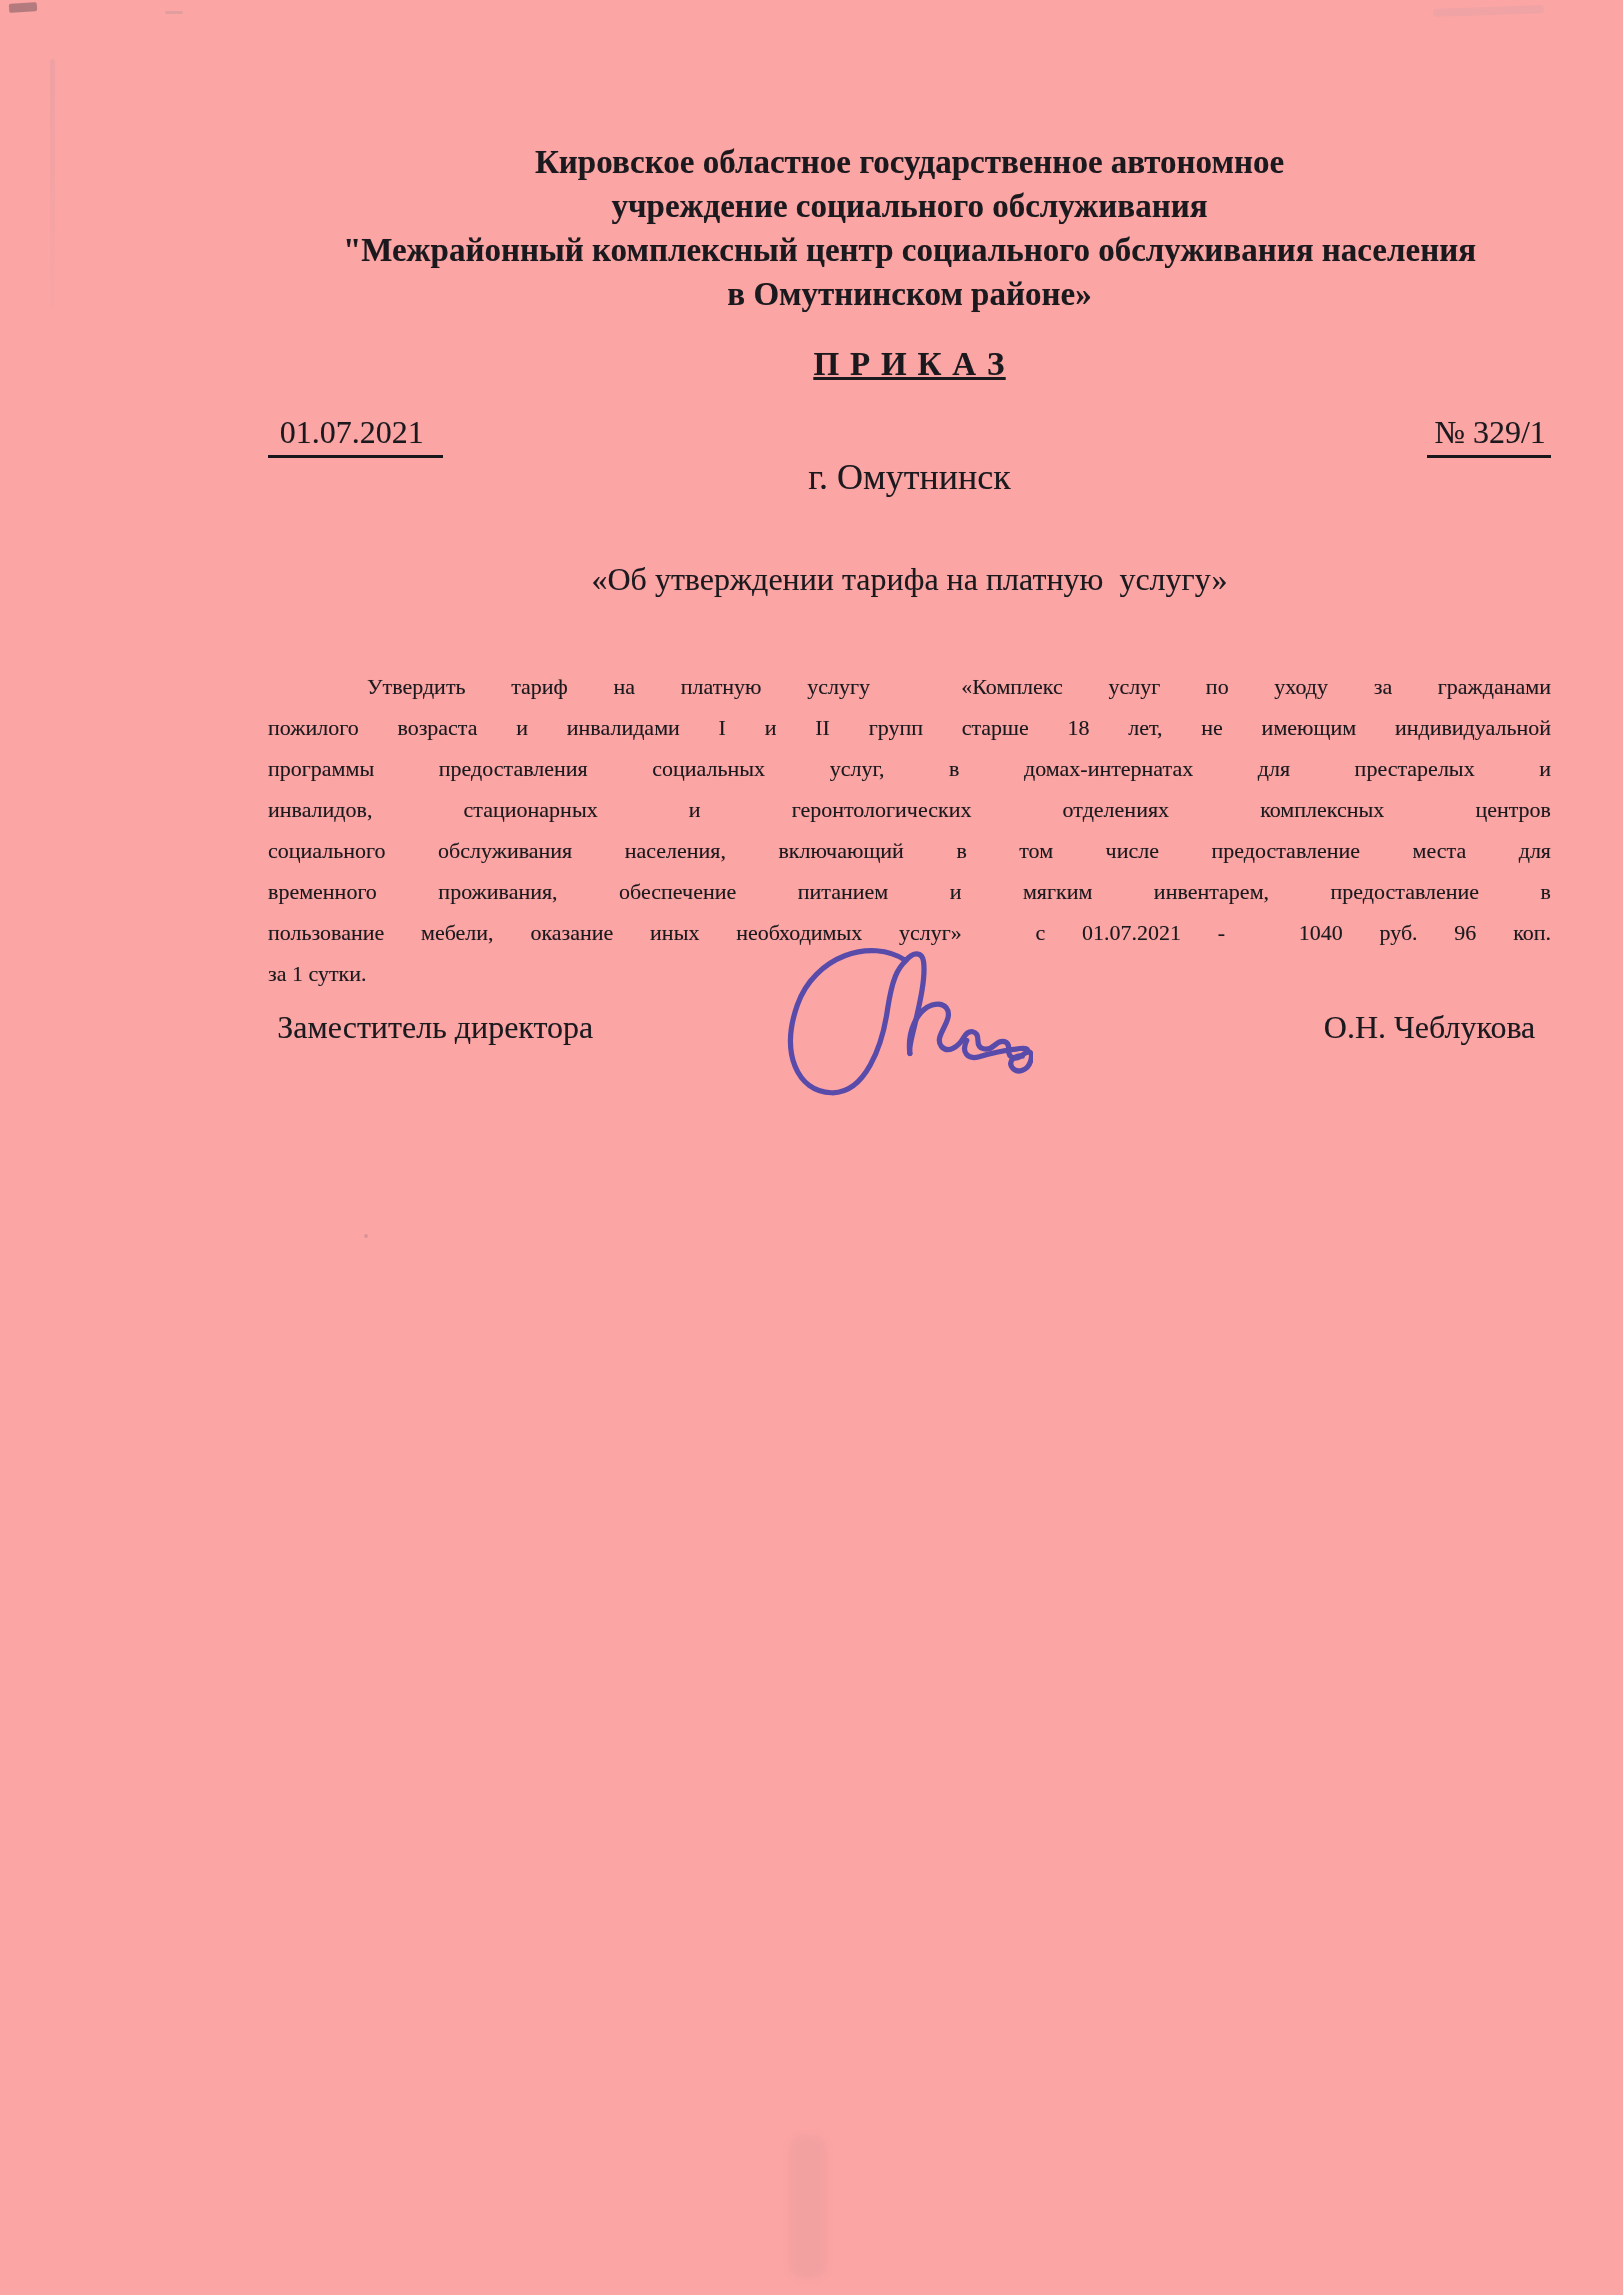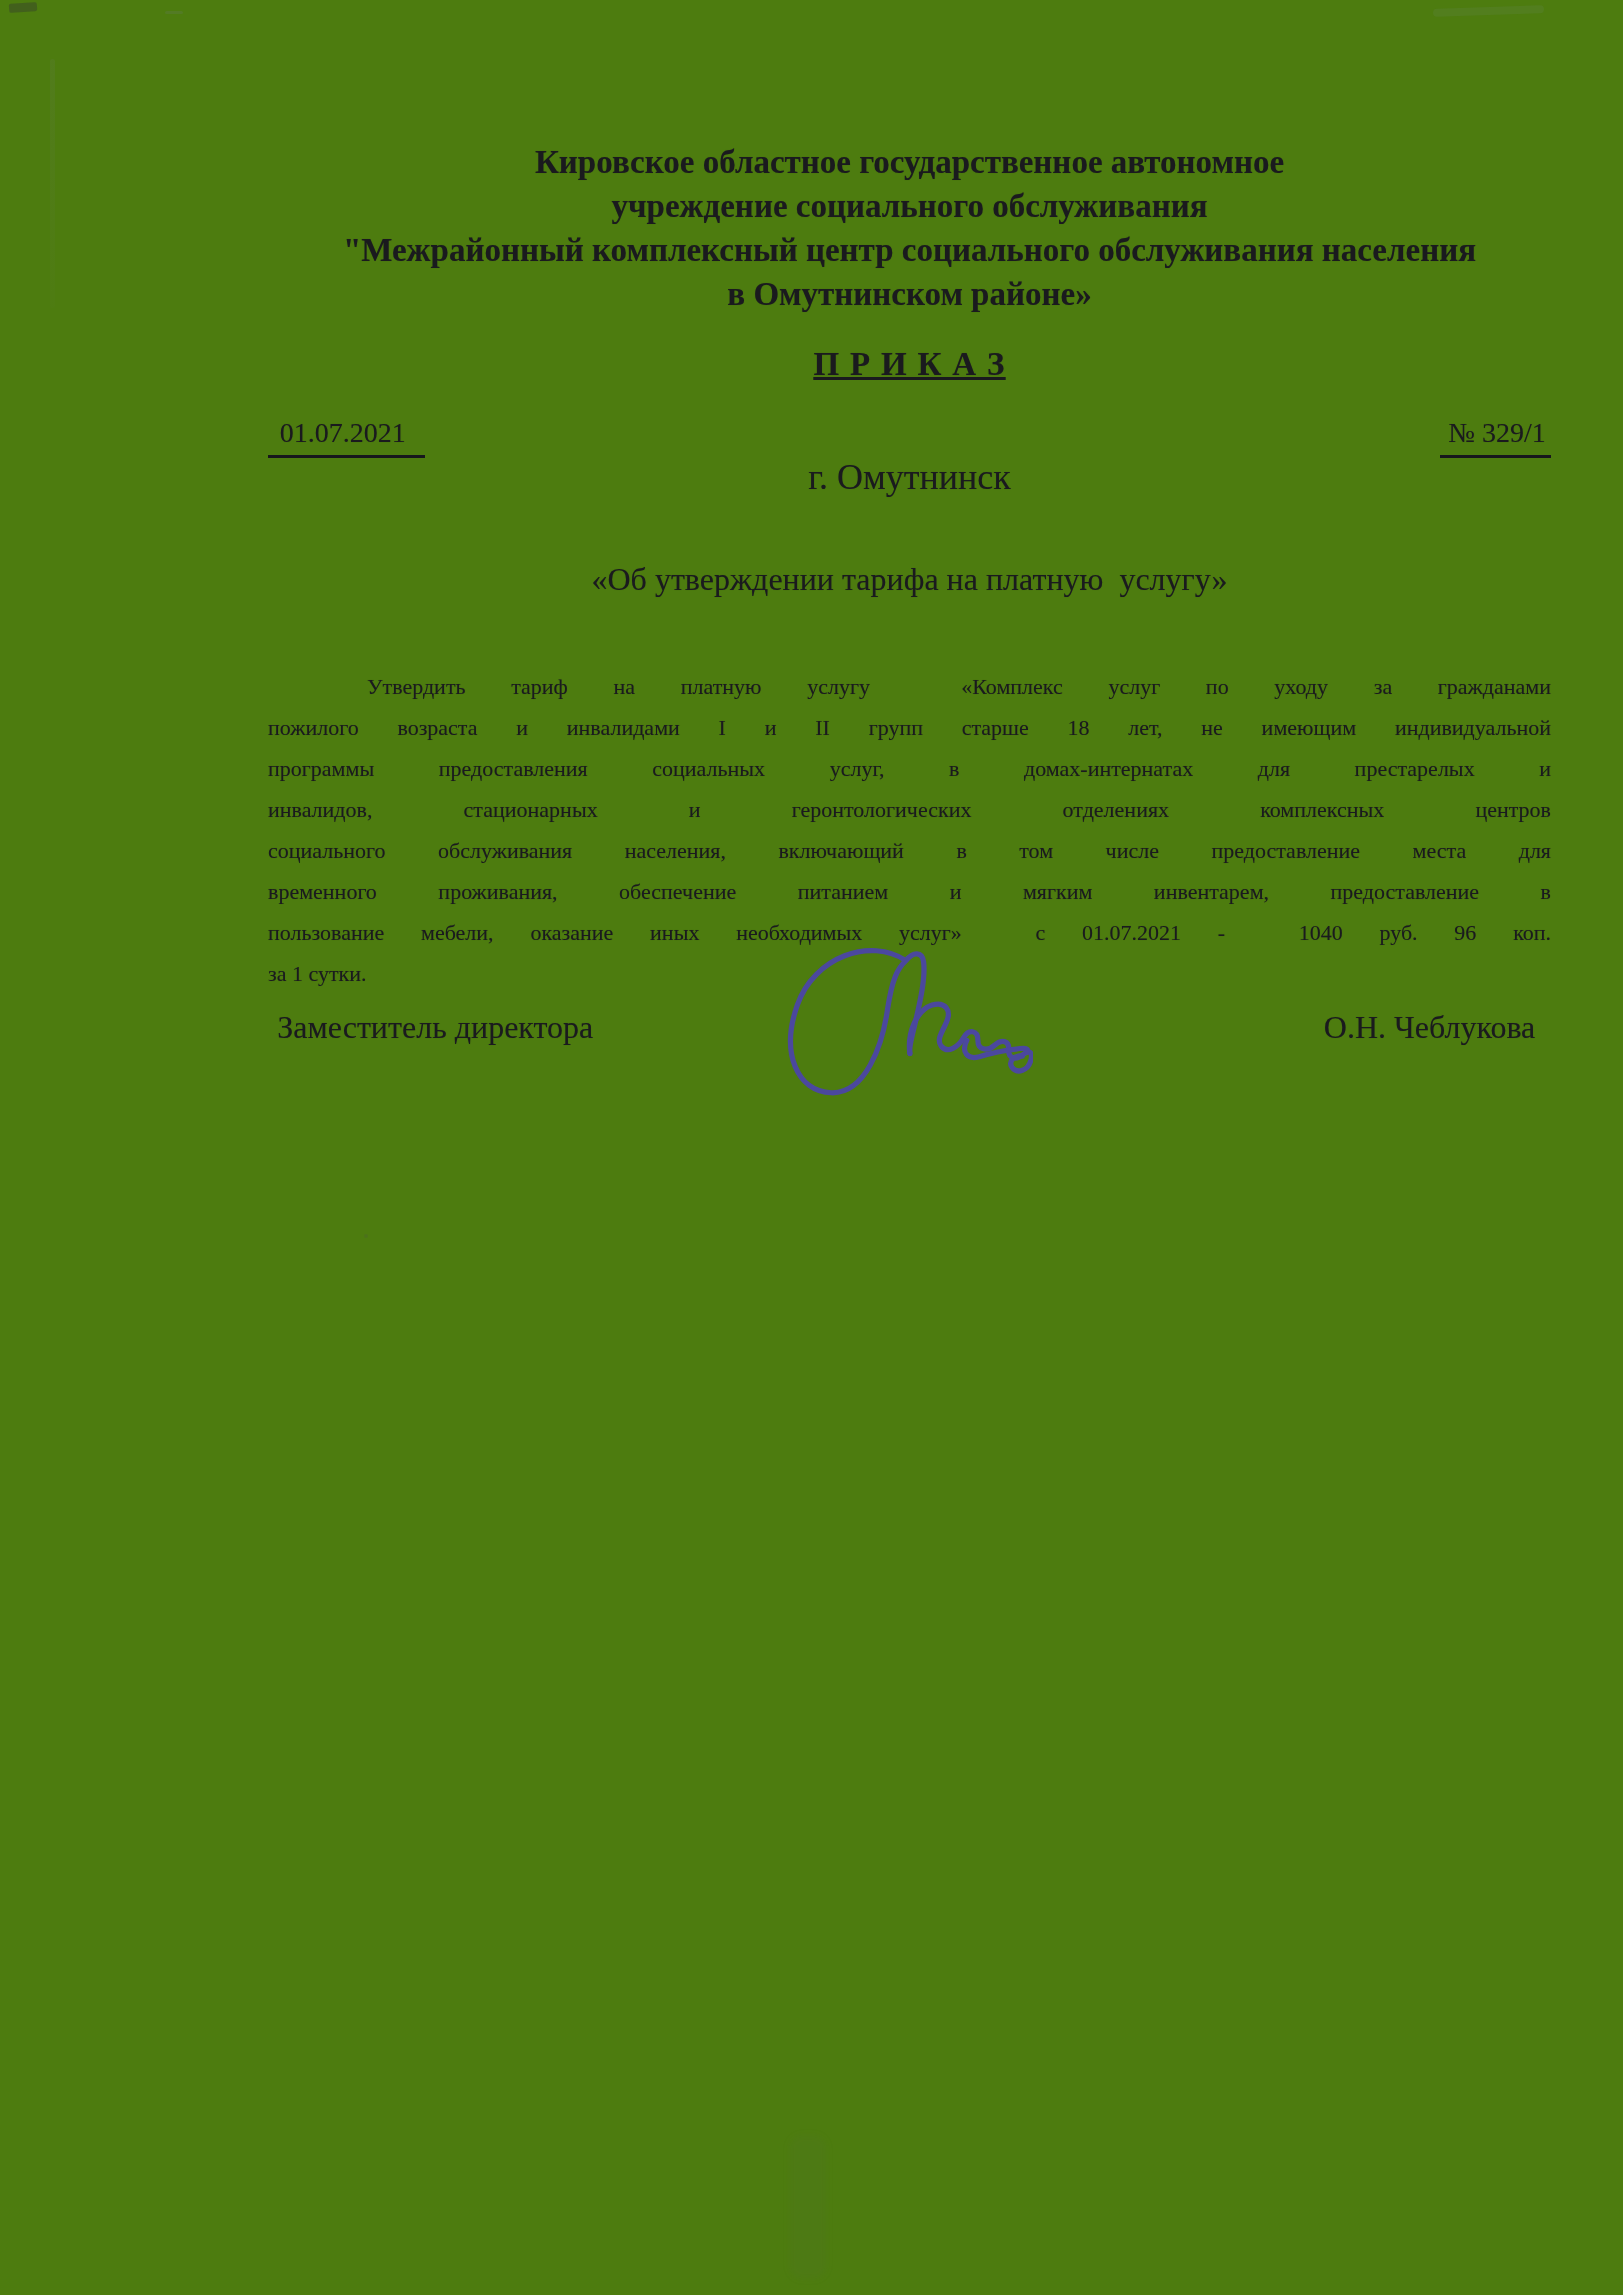--- a/index.html
+++ b/index.html
@@ -1,30 +1,30 @@
 <!DOCTYPE html>
 <html style="font-size:10.5px"><head>
 <meta charset="utf-8">
 <style>
   html,body{margin:0;padding:0;}
   body{background:#e8e8e6;}
   .page{
     position:relative;
     width:1623px;height:2295px;
     margin:0 auto;
-    background:#4d7c0f;
+    background:#fca5a5;
     font-family:"Liberation Serif","DejaVu Serif",serif;
     color:#1a1a1e;
     overflow:hidden;
     text-shadow:0 0 0.7px rgba(25,25,35,0.35);
   }
   .block{position:absolute;left:268px;width:1283px;}
   .org{top:140px;text-align:center;font-weight:bold;font-size:33px;line-height:44px;}
   .doc-type{top:342px;text-align:center;font-weight:bold;font-size:33px;line-height:44px;letter-spacing:1.3px;text-decoration:underline;}
-  .meta-row{top:412px;display:flex;justify-content:space-between;align-items:center;font-size:28px;line-height:41px;}
+  .meta-row{top:412px;display:flex;justify-content:space-between;align-items:center;font-size:32px;line-height:41px;}
   .date{border-bottom:3.3px solid #17171c;padding:0 19.6px 2px 11.8px;}
   .number{border-bottom:3.3px solid #17171c;padding:0 5.2px 2px 7.9px;}
   .city{top:457px;text-align:center;font-size:36px;line-height:41px;}
   .subject{top:559px;text-align:center;font-size:32px;line-height:41px;white-space:pre-wrap;}
   .order-text{top:666px;font-size:22px;line-height:41px;}
   .order-line{text-align:justify;text-align-last:justify;white-space:pre-wrap;}
   .order-line.first{text-indent:99px;}
   .order-line.last{text-align-last:left;}
   .sig-row{top:1007px;height:42px;font-size:32px;line-height:41px;}
   .sig-pos{position:absolute;left:9.2px;top:0;}

